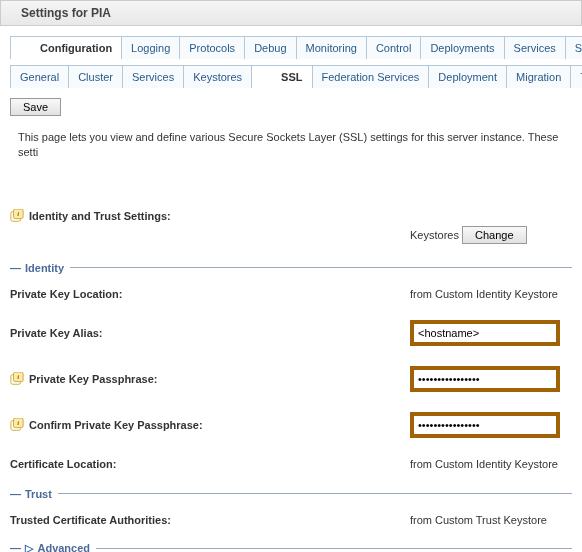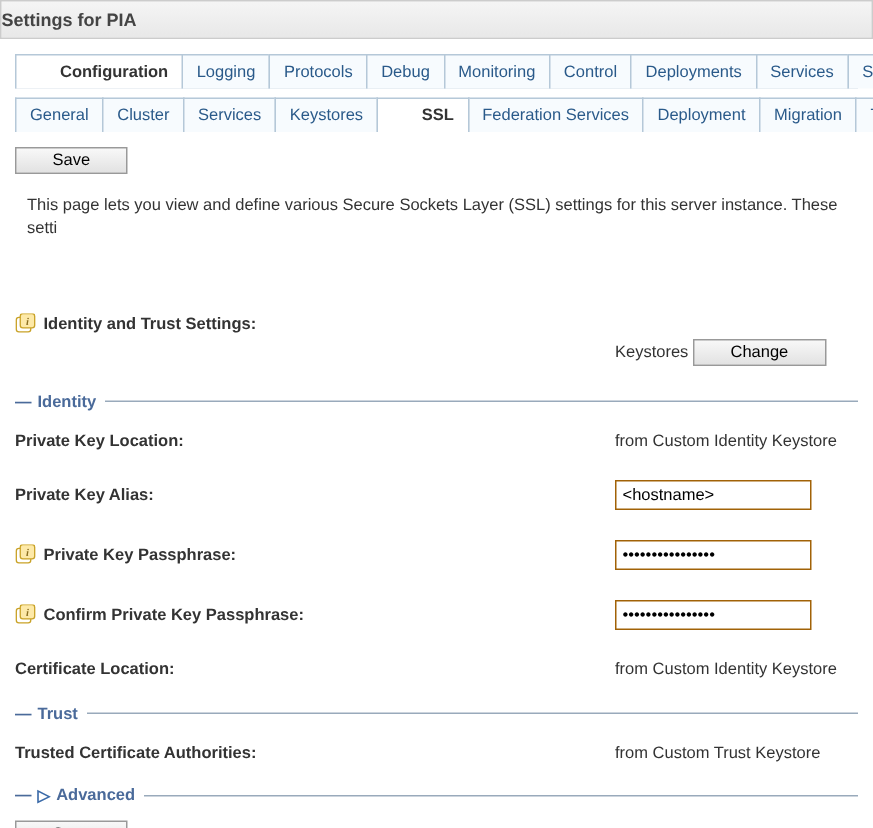--- a/index.html
+++ b/index.html
@@ -1,33 +1,33 @@
 <!DOCTYPE html>
 <html><head>
 <meta charset="utf-8">
 <style>
 * { box-sizing: border-box; margin: 0; padding: 0; }
 body { font-family: Arial, Helvetica, sans-serif; font-size: 11px; color: #333; background: #fff; width: 582px; }
-.title-bar { background: linear-gradient(#f5f5f5, #e8e8e8); border: 1px solid #ccc; padding: 5px 0; font-weight: bold; font-size: 12px; color: #444; }
+.title-bar { background: linear-gradient(#f5f5f5, #e8e8e8); border: 1px solid #ccc; padding: 5px 20px; font-weight: bold; font-size: 12px; color: #444; }
 .content { padding: 4px 10px 10px 10px; }
 .tab-row { display: flex; margin-top: 6px; }
 .tab { border: 1px solid #b5c8d8; border-bottom: none; padding: 5px 9px; font-size: 11px; background: #f7fbfe; color: #2a5a8a; cursor: pointer; margin-right: -1px; white-space: nowrap; }
 .tab.active { background: #fff; font-weight: bold; color: #333; position: relative; z-index: 2; padding-left: 29px; }
 .tab-strip-border { border-bottom: 1px solid #b5c8d8; margin-top: -1px; }
 .sub-tabs { margin-top: 6px; }
-.button { background: linear-gradient(#f8f8f8, #e2e2e2); border: 1px solid #999; padding: 2px 24px; font-size: 11px; cursor: pointer; font-family: inherit; }
+.button { background: linear-gradient(#f8f8f8, #e2e2e2); border: 1px solid #999; padding: 2px 12px; font-size: 11px; cursor: pointer; font-family: inherit; }
 .save-row { margin: 10px 0; }
 .desc { margin: 14px 0 18px 8px; font-size: 11px; color: #333; line-height: 1.4; }
 .form-row { display: flex; align-items: center; padding: 10px 0; }
 .form-label { flex: 0 0 400px; font-weight: bold; font-size: 11px; display: flex; align-items: center; gap: 5px; }
 .form-value { flex: 1; font-size: 11px; }
 .section-header { display: flex; align-items: center; margin: 8px 0 4px 0; color: #4a6a9a; font-weight: bold; font-size: 11px; }
 .section-header .dash { color: #4a6a9a; margin-right: 4px; }
 .section-header .line { flex: 1; border-top: 1px solid #9ab; margin-left: 6px; }
-input[type=text], input[type=password] { border: 1px solid #a16207; padding: 3px 4px; font-size: 11px; width: 131px; font-family: inherit; }
+input[type=text], input[type=password] { border: 4px solid #a16207; padding: 3px 4px; font-size: 11px; width: 150px; font-family: inherit; }
 .info-icon { display: inline-flex; width: 14px; height: 14px; flex-shrink: 0; }
 .info-icon svg { width: 14px; height: 14px; }
 .advanced-row { display: flex; align-items: center; color: #4a6a9a; font-weight: bold; font-size: 11px; margin: 6px 0; cursor: pointer; }
 .advanced-row .tri { color: #3a6aa8; margin: 0 4px; }
 .advanced-row .line { flex: 1; border-top: 1px solid #9ab; margin-left: 6px; }
 .keystores-line { font-size: 11px; margin-top: 37px; }
 </style>
 </head>
 <body>
 

